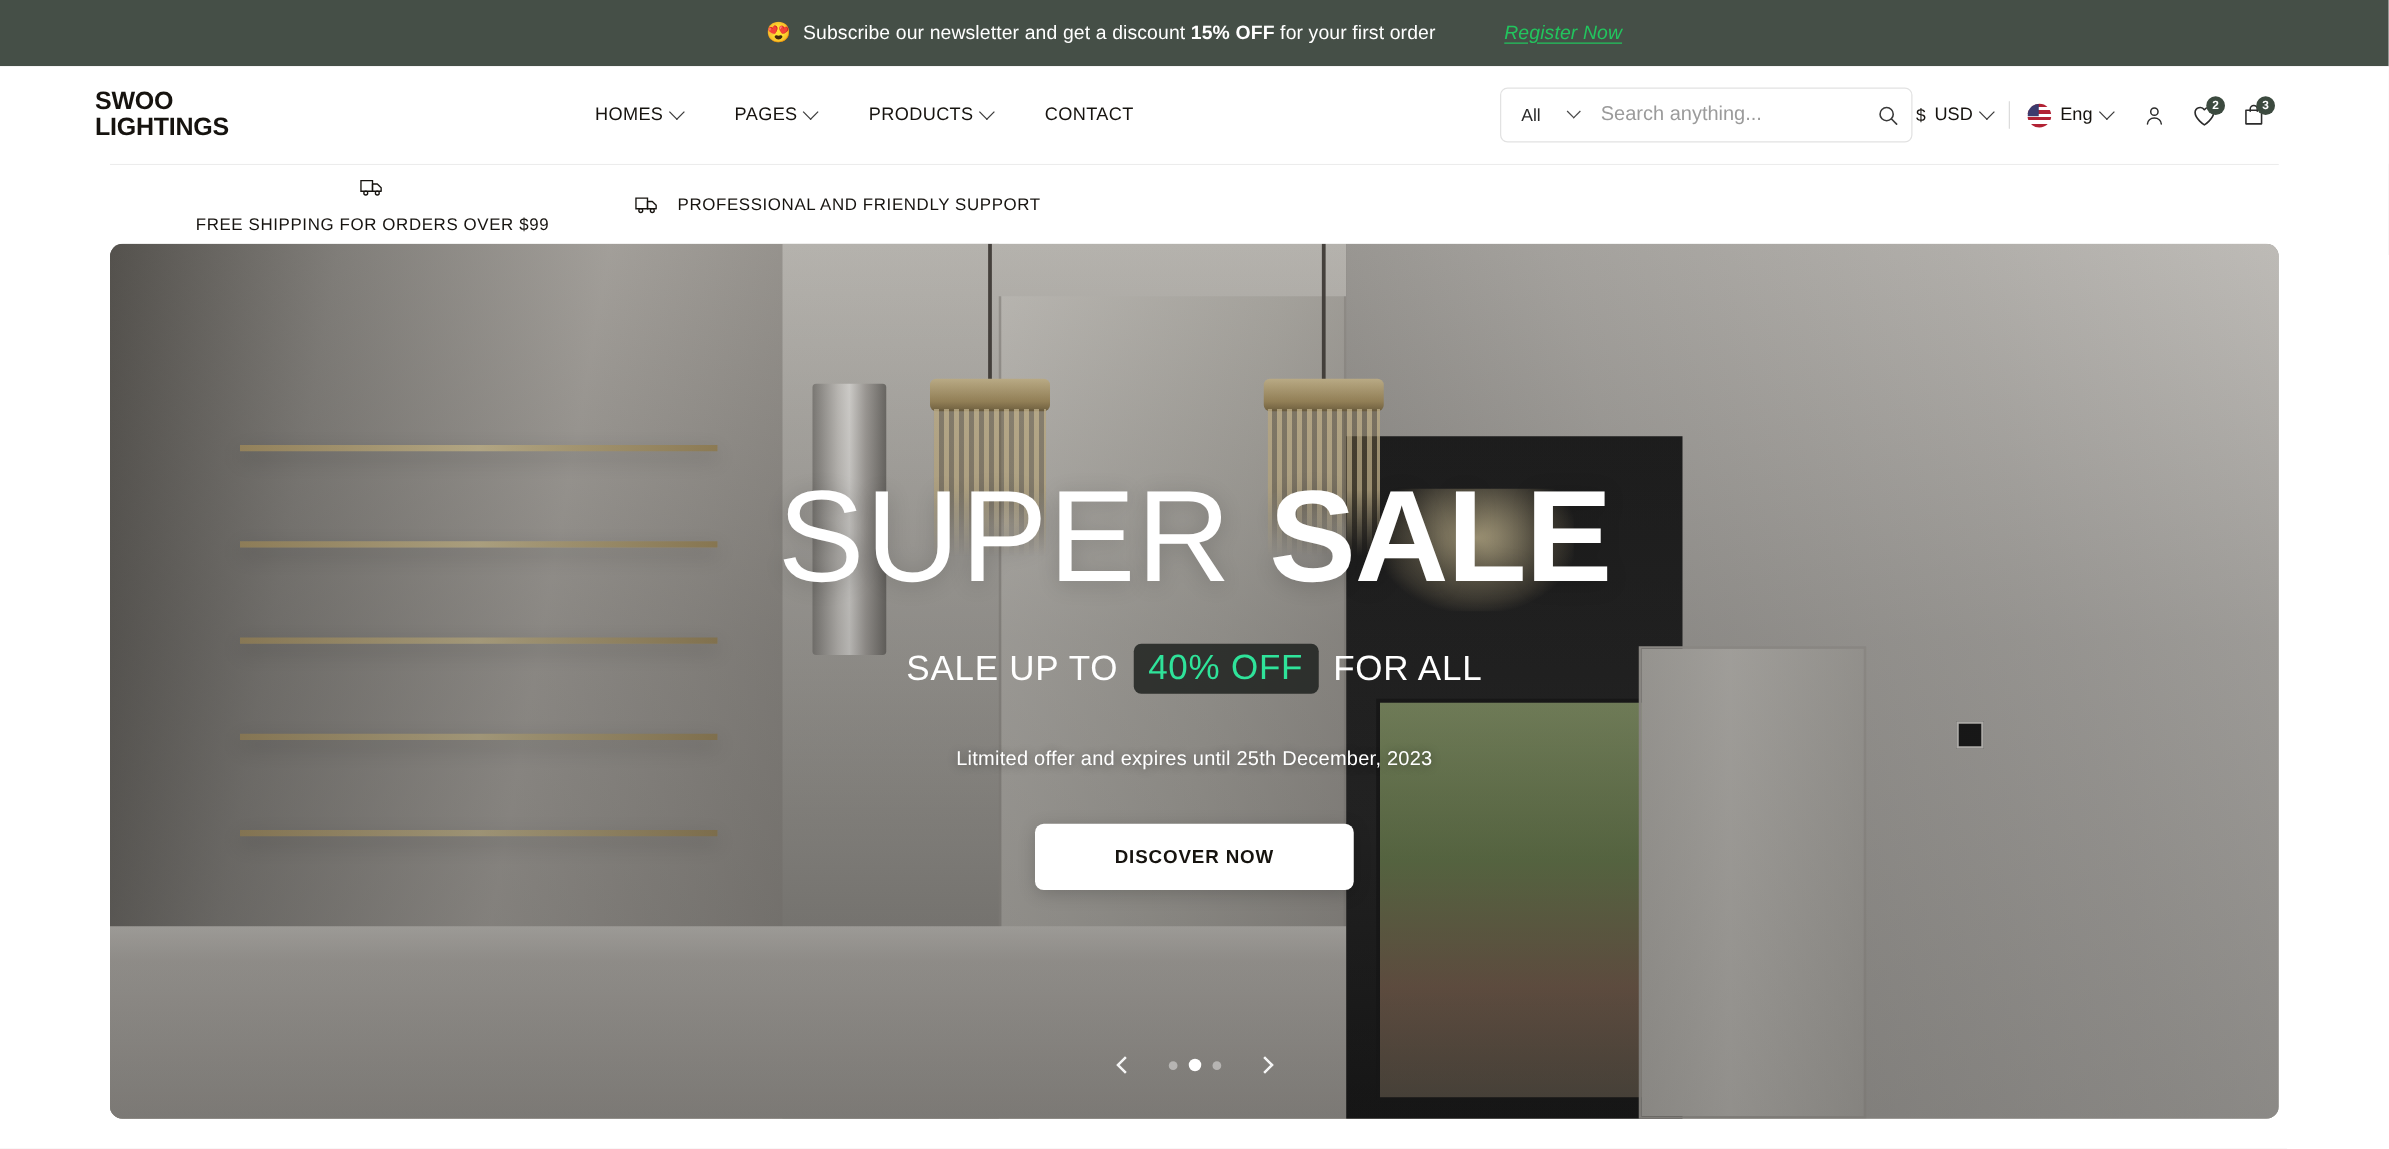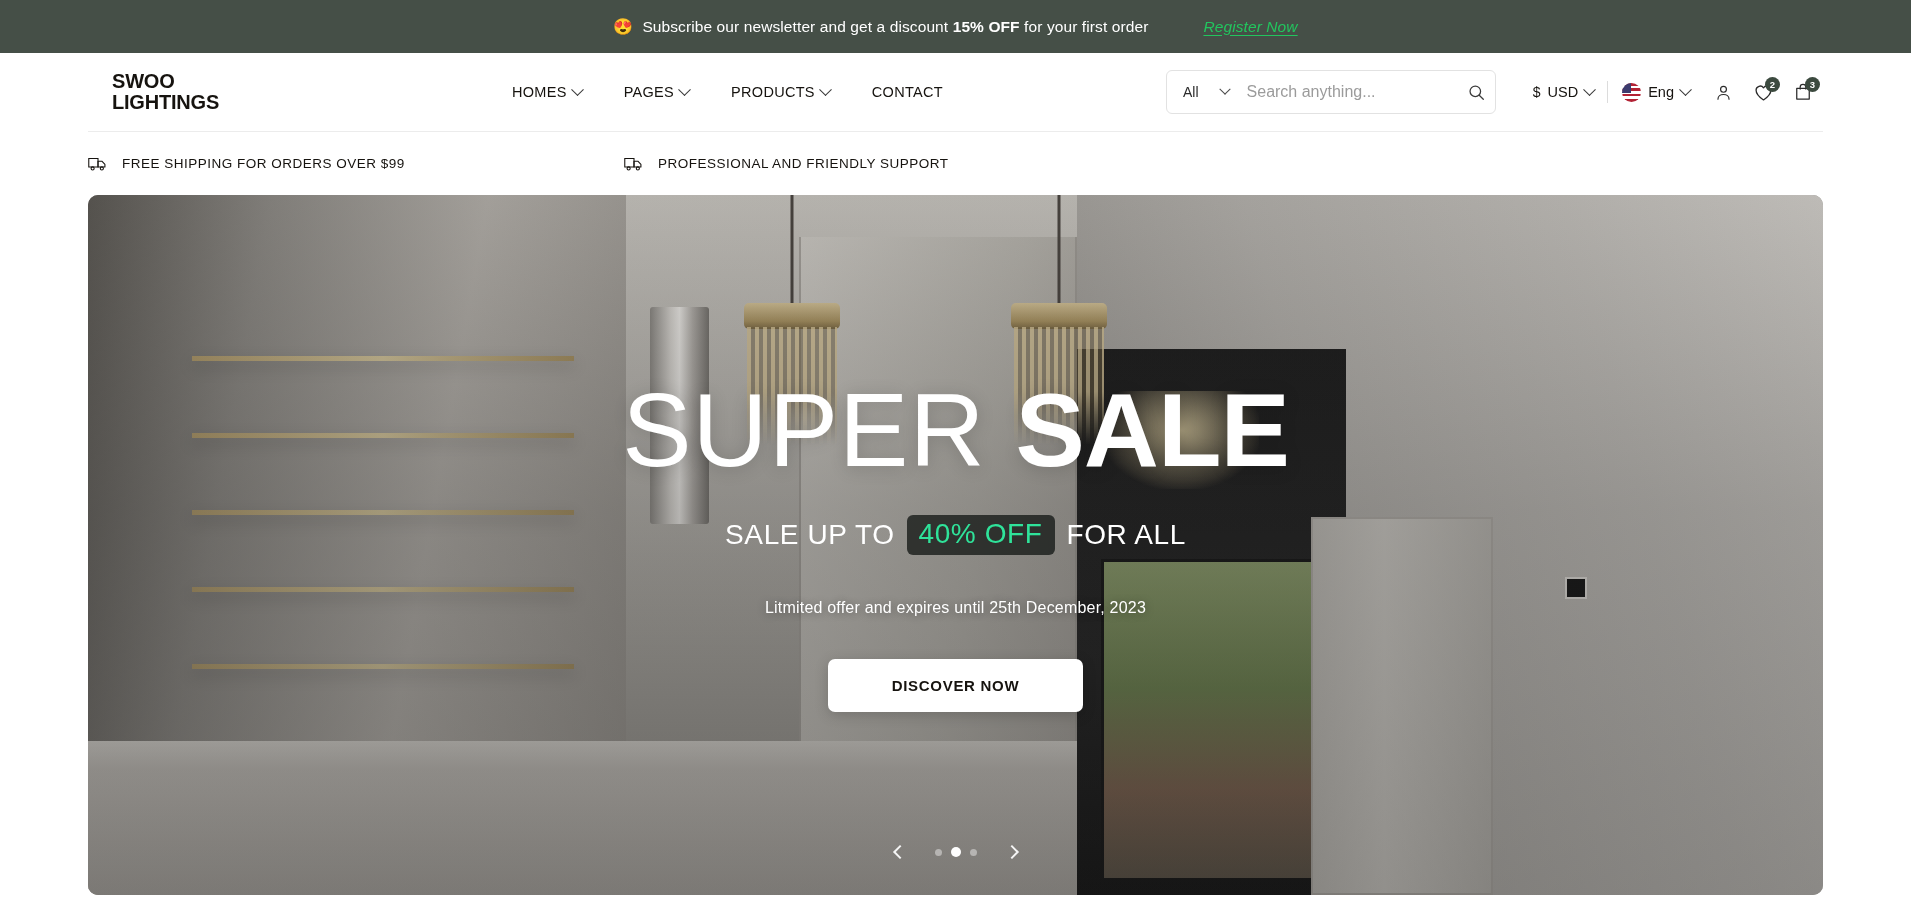--- a/index.html
+++ b/index.html
@@ -33,21 +33,21 @@
     text-underline-offset: 3px;
     font-size: 15.5px;
     cursor: pointer;
   }
 
   
   .header {
     height: 78px;
     display: flex;
     align-items: center;
-    padding: 0 112px;
+    padding: 0 76px;
     background: #ffffff;
     position: relative;
   }
   .logo {
     font-family: "Liberation Sans", sans-serif;
     font-weight: 700;
     font-size: 20px;
     line-height: 1.05;
     letter-spacing: -0.2px;
     color: #16130f;
@@ -78,21 +78,21 @@
     width: 9px; height: 9px;
     border-right: 1.3px solid #3a3a3a;
     border-bottom: 1.3px solid #3a3a3a;
     transform: rotate(45deg) translate(-2px,-2px);
     flex: 0 0 auto;
   }
 
   
   .search-wrap {
     position: absolute;
-    left: 1166px;
+    left: 1200px;
     width: 330px;
     height: 44px;
     border: 1px solid #e2e2e2;
     border-radius: 6px;
     display: flex;
     align-items: center;
     background: #fff;
   }
   .search-cat {
     display: flex; align-items: center;
@@ -186,21 +186,21 @@
   .feature {
     display: flex;
     align-items: center;
     gap: 14px;
     font-size: 13.5px;
     letter-spacing: .5px;
     color: #16130f;
     font-weight: 500;
     white-space: nowrap;
   }
-  .feature:nth-child(1) { width: 536px; }
+  .feature:nth-child(1) { width: 420px; flex-direction: column; }
   .feature:nth-child(2) { width: 442px; }
   .feature:nth-child(3) { width: 440px; }
   .feature:nth-child(4) { width: auto; }
   .feature svg { flex: 0 0 auto; }
 
   
   .hero {
     position: relative;
     margin: 0 88px;
     height: 700px;

